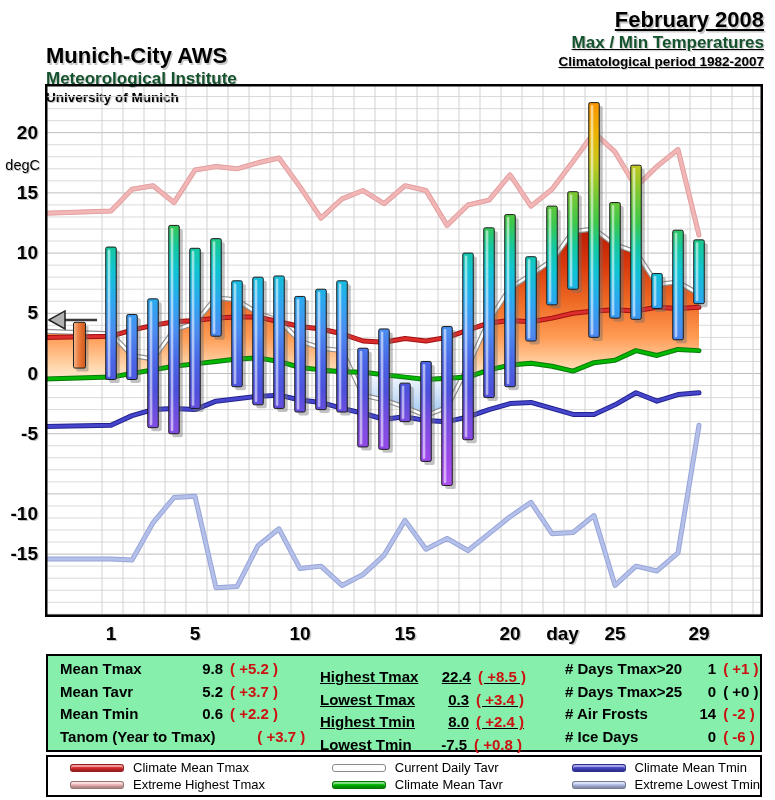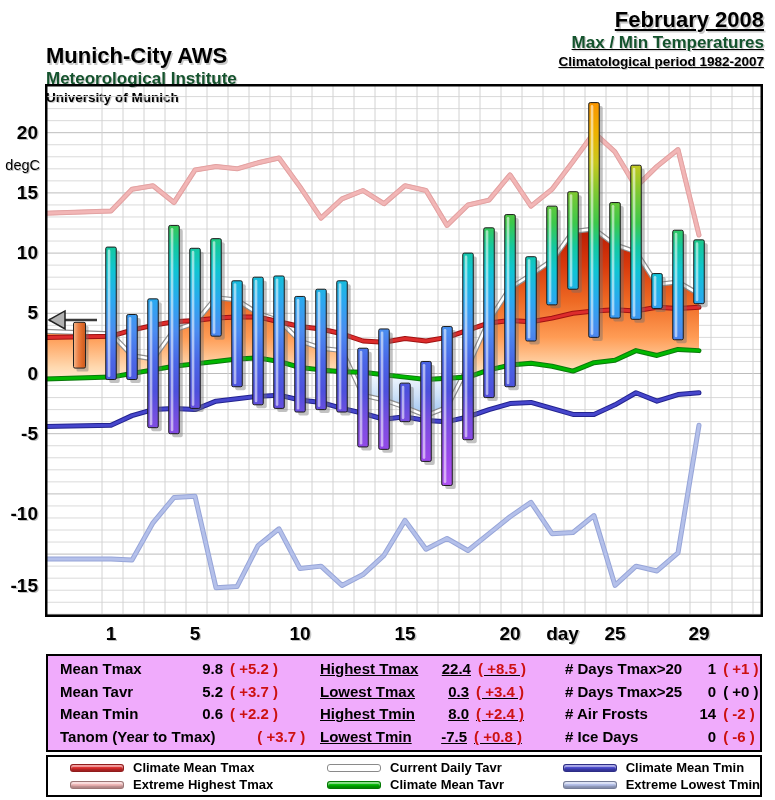--- a/index.html
+++ b/index.html
@@ -14,45 +14,45 @@
   
   .ylab{position:absolute;width:38px;text-align:right;font-size:19px;font-weight:bold;color:#000;
         text-shadow:1.4px 1.4px 0 #c4c4c4;line-height:22px;}
   .deglab{position:absolute;width:40px;text-align:right;font-size:14.5px;font-weight:normal;color:#000;
         text-shadow:1px 1px 0 #c8c8c8;left:0;top:157px;}
   .xlab{position:absolute;width:48px;text-align:center;font-size:19px;font-weight:bold;color:#000;
         text-shadow:1.4px 1.4px 0 #c4c4c4;top:623px;}
   #plot{position:absolute;left:45px;top:84px;}
   
   .stats{position:absolute;left:46px;top:654px;width:712px;height:91px;border:2.5px solid #000;
-         background:#f0abfc;display:flex;padding:3px 0 0 0;}
+         background:#86efac;display:flex;padding:3px 0 0 0;}
   .scol{display:flex;flex-direction:column;justify-content:space-around;}
   .scol1{width:252px;padding-left:12px;}
   .scol2{width:235px;padding-left:8px;text-decoration:underline;}
   .scol3{flex:1;padding-left:10px;padding-right:8px;}
   .srow{display:flex;align-items:baseline;height:21px;font-size:15px;font-weight:bold;color:#000;}
   .slabel{flex:1;white-space:nowrap;}
   .sval{width:52px;text-align:right;white-space:pre;}
-  .scol2 .sval{width:56px;}
+  .scol2 .sval{width:56px;margin-top:8px;}
   .scol3 .sval{width:34px;}
   .sanom{width:82px;padding-left:7px;white-space:pre;}
   .red{color:#cc1111;}
   .black{color:#000;}
   
   .legend{position:absolute;left:46px;top:755px;width:712px;height:38px;border:2.5px solid #000;
           background:#fff;display:flex;align-items:center;}
   .lcol{display:flex;flex-direction:column;justify-content:center;gap:4px;}
   .lcol1{width:262px;padding-left:22px;}
   .lcol2{width:240px;}
   .lcol3{flex:1;}
   .litem{display:flex;align-items:center;gap:9px;height:13px;}
   .swatch{width:52px;height:6px;border-radius:3px;border:1px solid rgba(0,0,0,0.35);
           box-shadow:inset 0 2px 1px rgba(255,255,255,0.55), inset 0 -2px 2px rgba(0,0,0,0.28);}
   .swatch.white{border:1.5px solid #8a8a8a;box-shadow:none;background:#fff;}
-  .llabel{font-size:13px;font-weight:bold;color:#000;white-space:nowrap;}
+  .llabel{font-size:13px;font-weight:normal;color:#000;white-space:nowrap;}
 </style>
 </head>
 <body>
 
 <div class="page">
   <div class="hdr-left">
     <div class="t1">Munich-City AWS</div>
     <div class="t2">Meteorological Institute</div>
     <div class="t3">University of Munich</div>
   </div>
@@ -63,21 +63,21 @@
   </div>
 
   <div id="ylabels">
       <div class="ylab" style="left: 0px; top: 121.7px;">20</div>
       <div class="ylab" style="left: 0px; top: 181.9px;">15</div>
       <div class="ylab" style="left: 0px; top: 242.1px;">10</div>
       <div class="ylab" style="left: 0px; top: 302.3px;">5</div>
       <div class="ylab" style="left: 0px; top: 362.5px;">0</div>
       <div class="ylab" style="left: 0px; top: 422.7px;">-5</div>
       <div class="ylab" style="left: 0px; top: 503px;">-10</div>
-      <div class="ylab" style="left: 0px; top: 543.1px; margin-top: 32px;">-15</div>
+      <div class="ylab" style="left: 0px; top: 543.1px;">-15</div>
     </div>
   <div class="deglab">degC</div>
 
   <svg id="plot" width="718" height="533" viewBox="0 0 718 533">
       <defs>
         <linearGradient id="tempscale" gradientUnits="userSpaceOnUse" x1="0" y1="6.560000000000002" x2="0" y2="409.9">
           <stop offset="0" stop-color="#ff8a00"></stop>
           <stop offset="0.10447761194029855" stop-color="#edb200"></stop>
           <stop offset="0.17910447761194034" stop-color="#c8c81e"></stop>
           <stop offset="0.2537313432835821" stop-color="#7cc832"></stop>

